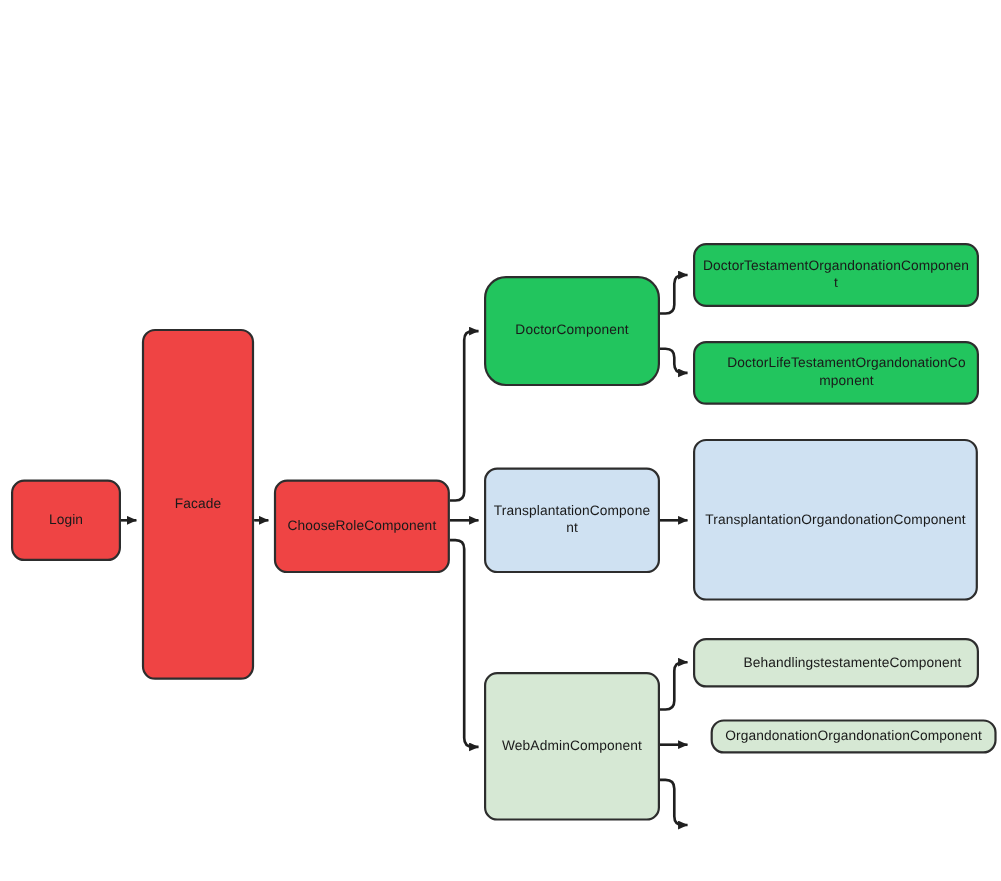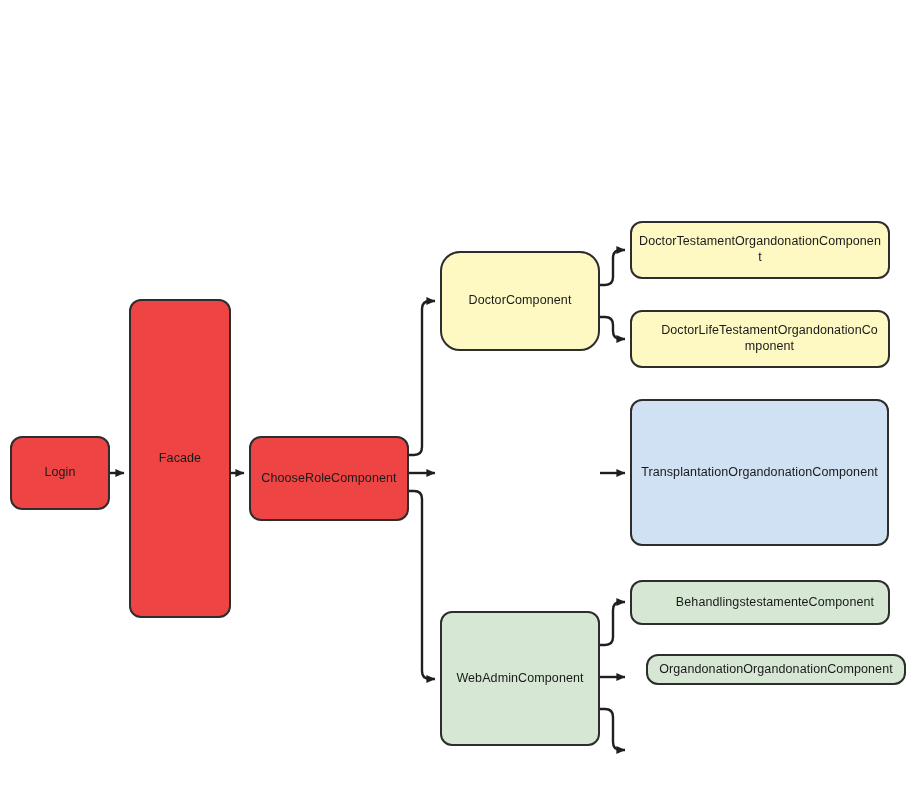--- a/index.html
+++ b/index.html
@@ -29,21 +29,21 @@
     line-height: 1.25;
     padding: 2px 6px;
     letter-spacing: 0.1px;
   }
   .node .label {
     display: block;
     width: 100%;
     word-break: break-all;
   }
   .fill-orange { background: #ef4444; }
-  .fill-pink   { background: #fef9c3; }
+  .fill-pink   { background: #22c55e; }
   .fill-blue   { background: #cfe1f2; }
   .fill-green  { background: #d6e8d4; }
 
   svg.edges {
     position: absolute;
     left: 0;
     top: 0;
     width: 910px;
     height: 801px;
     pointer-events: none;
@@ -103,20 +103,23 @@
   </div>
 
   <div class="node fill-pink" style="left:630px; top:221px; width:260px; height:58px;">
     <span class="label">DoctorTestamentOrgandonationComponent</span>
   </div>
 
   <div class="node fill-pink" style="left:630px; top:310px; width:260px; height:58px;padding-left:25px;">
     <span class="label">DoctorLifeTestamentOrgandonationComponent</span>
   </div>
 
+  <div class="node fill-blue" style="left:440px; top:425px; width:160px; height:96px;">
+    <span class="label">TransplantationComponent</span>
+  </div>
 
   <div class="node fill-blue" style="left:630px; top:399px; width:259px; height:147px;">
     <span class="label">TransplantationOrgandonationComponent</span>
   </div>
 
   <div class="node fill-green" style="left:440px; top:611px; width:160px; height:135px;">
     <span class="label">WebAdminComponent</span>
   </div>
 
   <div class="node fill-green" style="left:630px; top:580px; width:260px; height:45px;padding-left:36px;">

